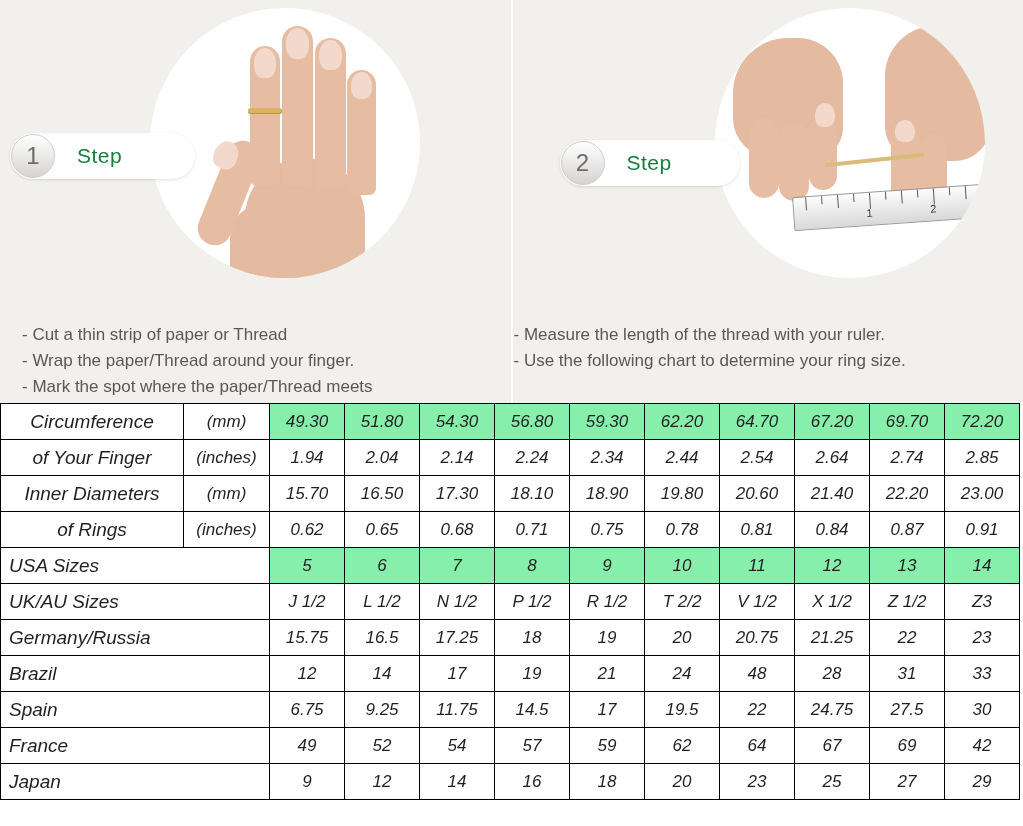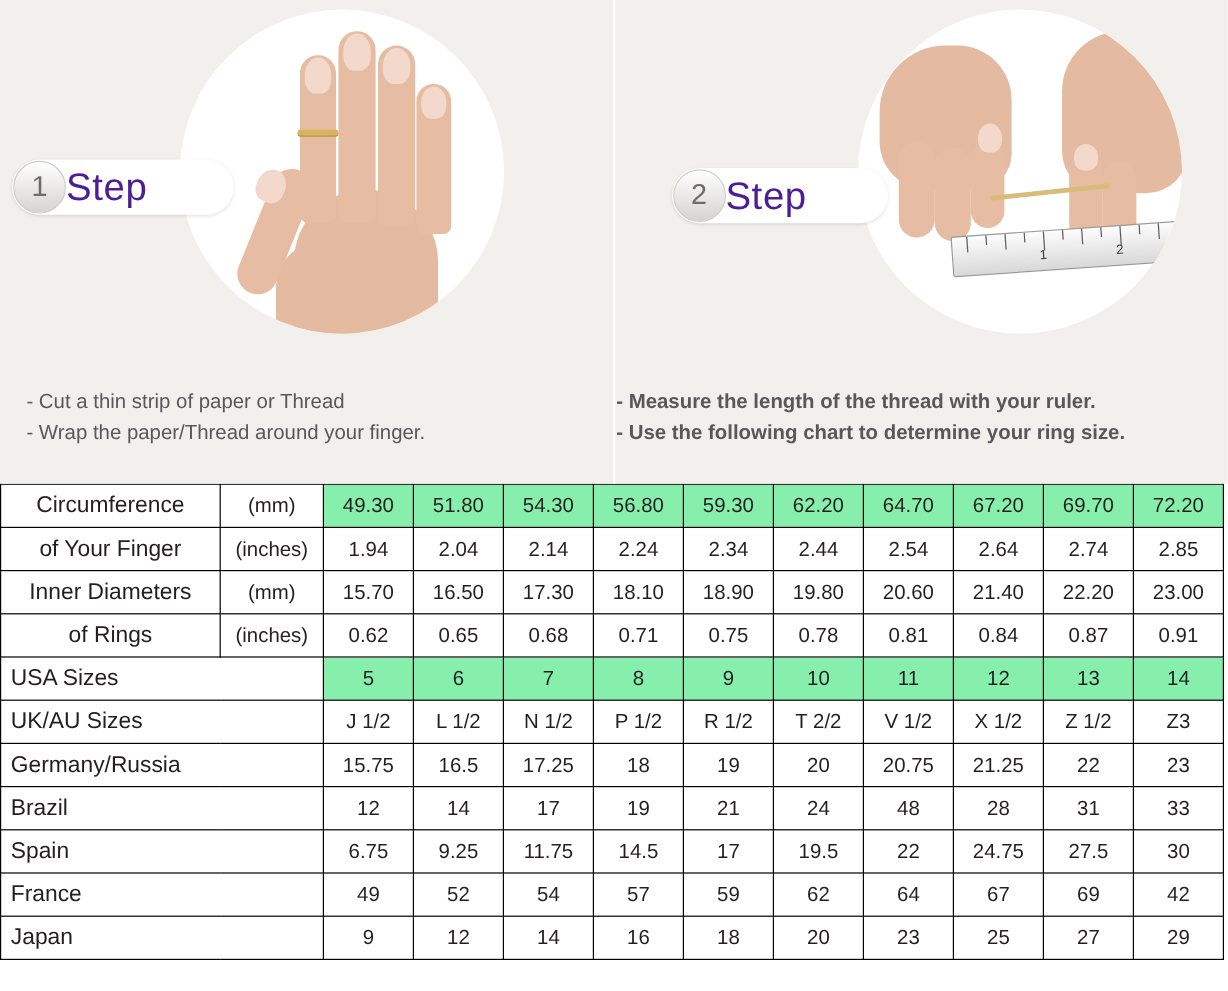--- a/index.html
+++ b/index.html
@@ -130,43 +130,44 @@
     background: linear-gradient(#ffffff, #d6d4d2);
     border: 1px solid #cfcdcb;
     color: #6f6d6b;
     font-size: 24px;
     display: flex;
     align-items: center;
     justify-content: center;
     box-sizing: border-box;
   }
   .step-label {
-    margin-left: 0;
-    font-size: 32px;
-    color: #4c1d95;
+    margin-left: 22px;
+    font-size: 21px;
+    color: #15803d;
     letter-spacing: .5px;
   }
 
   
   .bullets {
     position: absolute;
     font-size: 17px;
     color: #58585a;
     line-height: 26px;
   }
   .bullets.one { left: 22px; top: 322px; }
-  .bullets.two { left: 512px; top: 322px; font-weight: bold; }
+  .bullets.two { left: 512px; top: 322px; }
   .bullets div { white-space: nowrap; }
 
   
   table.size-chart {
     border-collapse: collapse;
     width: 817px;
     table-layout: fixed;
     font-size: 17px;
+    font-style: italic;
   }
   table.size-chart td {
     border: 1px solid #000000;
     height: 35px;
     text-align: center;
     padding: 0 2px;
     color: #231f20;
     white-space: nowrap;
     overflow: hidden;
   }
@@ -224,20 +225,21 @@
       </div>
 
       <div class="step-pill one">
         <div class="step-num">1</div>
         <div class="step-label">Step</div>
       </div>
 
       <div class="bullets one">
         <div>-  Cut a thin strip of paper or Thread</div>
         <div>-  Wrap the paper/Thread around your finger.</div>
+        <div>-  Mark the spot where the paper/Thread meets</div>
       </div>
     </div>
 
     <div class="step-panel right">
 
       <div class="photo-circle two" style="left:202px;">
         <div class="hand-wrap">
 
           <div class="palm" style="left:18px; top:30px; width:110px; height:120px; border-radius:55px 45px 30px 40px;"></div>
           <div class="finger" style="left:34px; top:110px; width:30px; height:80px; border-radius:22px;"></div>

